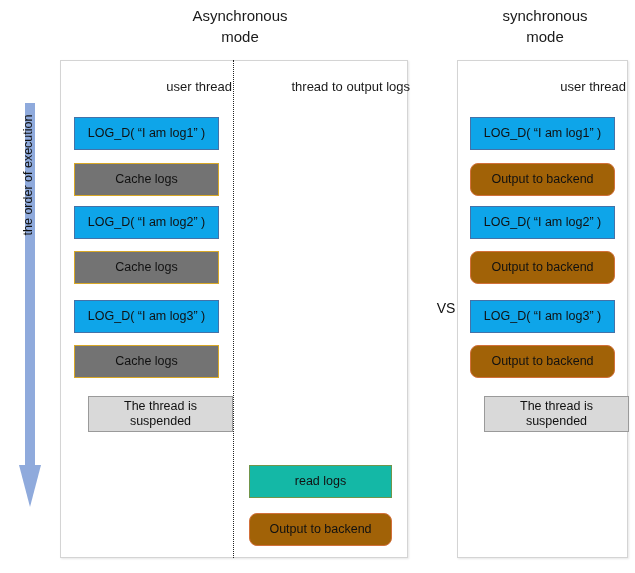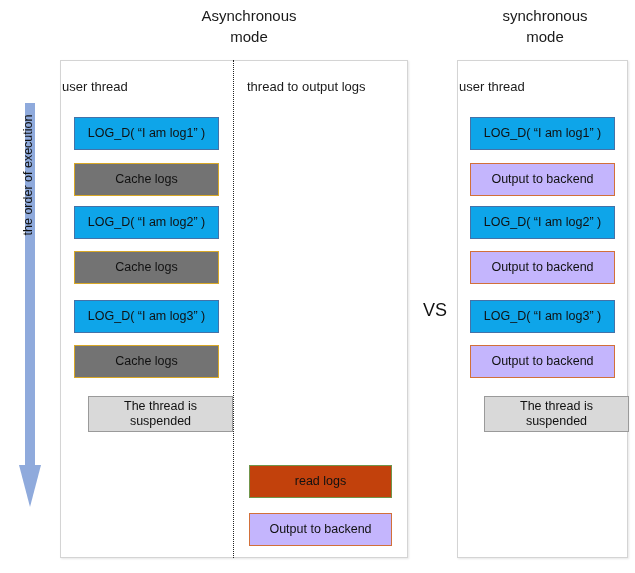--- a/index.html
+++ b/index.html
@@ -18,21 +18,21 @@
 
   
   .title {
     position: absolute;
     text-align: center;
     font-size: 15px;
     line-height: 21px;
     color: #1a1a1a;
     white-space: pre-line;
   }
-  #title-async { left: 154px; top: 5px; width: 190px; }
+  #title-async { left: 145px; top: 5px; width: 190px; }
   #title-sync  { left: 450px; top: 5px; width: 190px; }
 
   
   .panel {
     position: absolute;
     background: #ffffff;
     border: 1px solid #d4d4d4;
     box-shadow: 1px 1px 2px rgba(0,0,0,0.10);
     box-sizing: border-box;
   }
@@ -45,48 +45,48 @@
     left: 233px;
     top: 60px;
     width: 0;
     height: 498px;
     border-left: 1px dotted #222222;
   }
 
   
   .col-header {
     position: absolute;
-    text-align: left;
+    text-align: right;
     font-size: 13px;
     line-height: 18px;
     color: #1a1a1a;
   }
   #hdr-user-thread-async  { left: 62px;  top: 78px; width: 170px; }
-  #hdr-output-logs-thread { left: 247px; top: 78px; width: 170px; }
+  #hdr-output-logs-thread { left: 240px; top: 78px; width: 170px; }
   #hdr-user-thread-sync   { left: 459px; top: 78px; width: 167px; }
 
   
   .block {
     position: absolute;
     box-sizing: border-box;
     display: flex;
     align-items: center;
     justify-content: center;
     text-align: center;
     font-size: 12.5px;
     line-height: 15px;
     color: #111111;
     white-space: pre-line;
     border-width: 1px;
     border-style: solid;
   }
   .blk-blue   { background: #0ea5e9; border-color: #4472A8; }
   .blk-yellow { background: #737373; border-color: #D8A827; }
-  .blk-orange { background: #c4b5fd; border-color: #D2703A; }
-  .blk-green  { background: #c2410c; border-color: #70954B; }
+  .blk-orange { background: #a16207; border-color: #D2703A; border-radius: 8px; }
+  .blk-green  { background: #14b8a6; border-color: #70954B; }
   .blk-gray   { background: #D9D9D9; border-color: #9A9A9A; margin-left: 14px; }
 
   
   #exec-arrow {
     position: absolute;
     left: 19px;
     top: 103px;
     width: 22px;
     height: 404px;
   }
@@ -99,25 +99,25 @@
     font-size: 12.5px;
     color: #111111;
     transform: rotate(-90deg);
     transform-origin: center center;
     white-space: nowrap;
   }
 
   
   #vs-label {
     position: absolute;
-    left: 415px;
+    left: 426px;
     top: 300px;
     width: 40px;
     text-align: center;
-    font-size: 18px;
+    font-size: 14px;
     color: #111111;
   }
 </style>
 </head>
 <body>
 
 <div class="title" id="title-async">Asynchronous
 mode</div>
 <div class="title" id="title-sync">synchronous
 mode</div>

